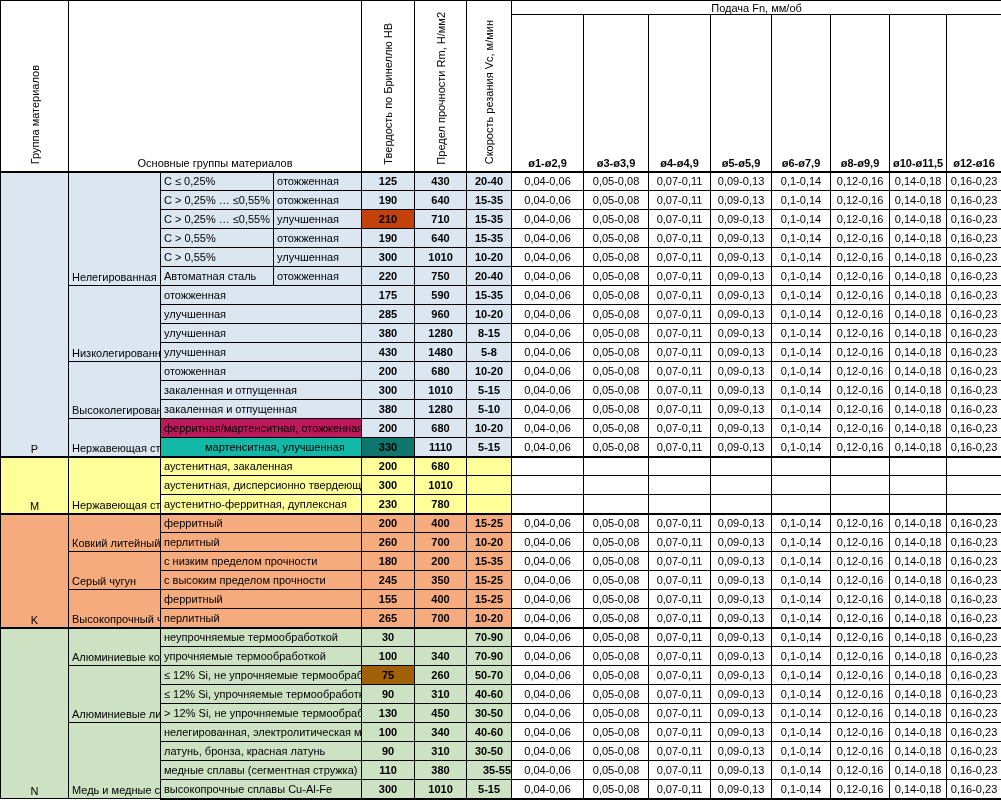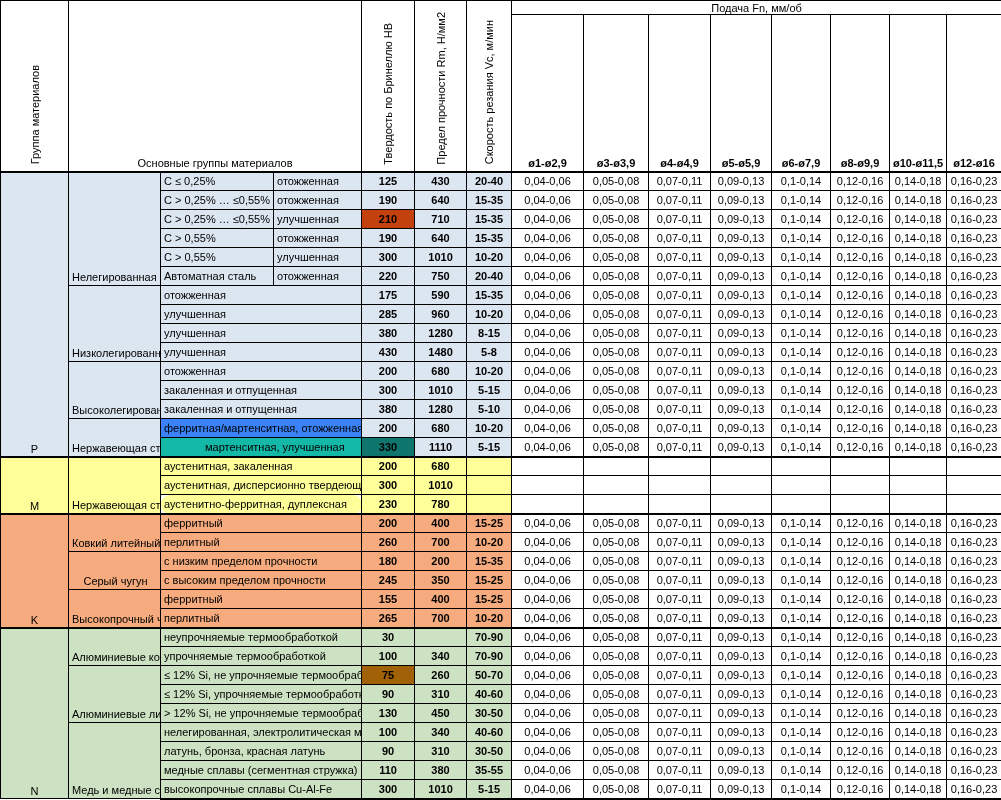--- a/index.html
+++ b/index.html
@@ -253,21 +253,21 @@
           <td class="feed">0,05-0,08</td>
           <td class="feed">0,07-0,11</td>
           <td class="feed">0,09-0,13</td>
           <td class="feed">0,1-0,14</td>
           <td class="feed">0,12-0,16</td>
           <td class="feed">0,14-0,18</td>
           <td class="feed">0,16-0,23</td>
         </tr>
         <tr>
           <td class="subgroup" rowspan="2" style="background-color: rgb(220, 230, 241);">Нержавеющая сталь</td>
-          <td class="text-cell" colspan="2" style="background-color: #3b82f6;">ферритная/мартенситная, отожженная</td>
+          <td class="text-cell" colspan="2" style="background-color: #be185d;">ферритная/мартенситная, отожженная</td>
           <td class="num" style="background-color: rgb(220, 230, 241);">200</td>
           <td class="num" style="background-color: rgb(220, 230, 241);">680</td>
           <td class="num" style="background-color: rgb(220, 230, 241);">10-20</td>
           <td class="feed">0,04-0,06</td>
           <td class="feed">0,05-0,08</td>
           <td class="feed">0,07-0,11</td>
           <td class="feed">0,09-0,13</td>
           <td class="feed">0,1-0,14</td>
           <td class="feed">0,12-0,16</td>
           <td class="feed">0,14-0,18</td>
@@ -355,21 +355,21 @@
           <td class="feed">0,04-0,06</td>
           <td class="feed">0,05-0,08</td>
           <td class="feed">0,07-0,11</td>
           <td class="feed">0,09-0,13</td>
           <td class="feed">0,1-0,14</td>
           <td class="feed">0,12-0,16</td>
           <td class="feed">0,14-0,18</td>
           <td class="feed">0,16-0,23</td>
         </tr>
         <tr>
-          <td class="subgroup" rowspan="2" style="background-color: rgb(245, 171, 125); text-align: center;">Серый чугун</td>
+          <td class="subgroup" rowspan="2" style="background-color: rgb(245, 171, 125);">Серый чугун</td>
           <td class="text-cell" colspan="2" style="background-color: rgb(245, 171, 125);">с низким пределом прочности</td>
           <td class="num" style="background-color: rgb(245, 171, 125);">180</td>
           <td class="num" style="background-color: rgb(245, 171, 125);">200</td>
           <td class="num" style="background-color: rgb(245, 171, 125);">15-35</td>
           <td class="feed">0,04-0,06</td>
           <td class="feed">0,05-0,08</td>
           <td class="feed">0,07-0,11</td>
           <td class="feed">0,09-0,13</td>
           <td class="feed">0,1-0,14</td>
           <td class="feed">0,12-0,16</td>
@@ -518,21 +518,21 @@
           <td class="feed">0,09-0,13</td>
           <td class="feed">0,1-0,14</td>
           <td class="feed">0,12-0,16</td>
           <td class="feed">0,14-0,18</td>
           <td class="feed">0,16-0,23</td>
         </tr>
         <tr>
           <td class="text-cell" colspan="2" style="background-color: rgb(205, 226, 195);">медные сплавы (сегментная стружка)</td>
           <td class="num" style="background-color: rgb(205, 226, 195);">110</td>
           <td class="num" style="background-color: rgb(205, 226, 195);">380</td>
-          <td class="num" style="background-color: rgb(205, 226, 195);">35-55</td>
+          <td class="num" style="background-color: rgb(205, 226, 195); text-align: right;">35-55</td>
           <td class="feed">0,04-0,06</td>
           <td class="feed">0,05-0,08</td>
           <td class="feed">0,07-0,11</td>
           <td class="feed">0,09-0,13</td>
           <td class="feed">0,1-0,14</td>
           <td class="feed">0,12-0,16</td>
           <td class="feed">0,14-0,18</td>
           <td class="feed">0,16-0,23</td>
         </tr>
         <tr>

